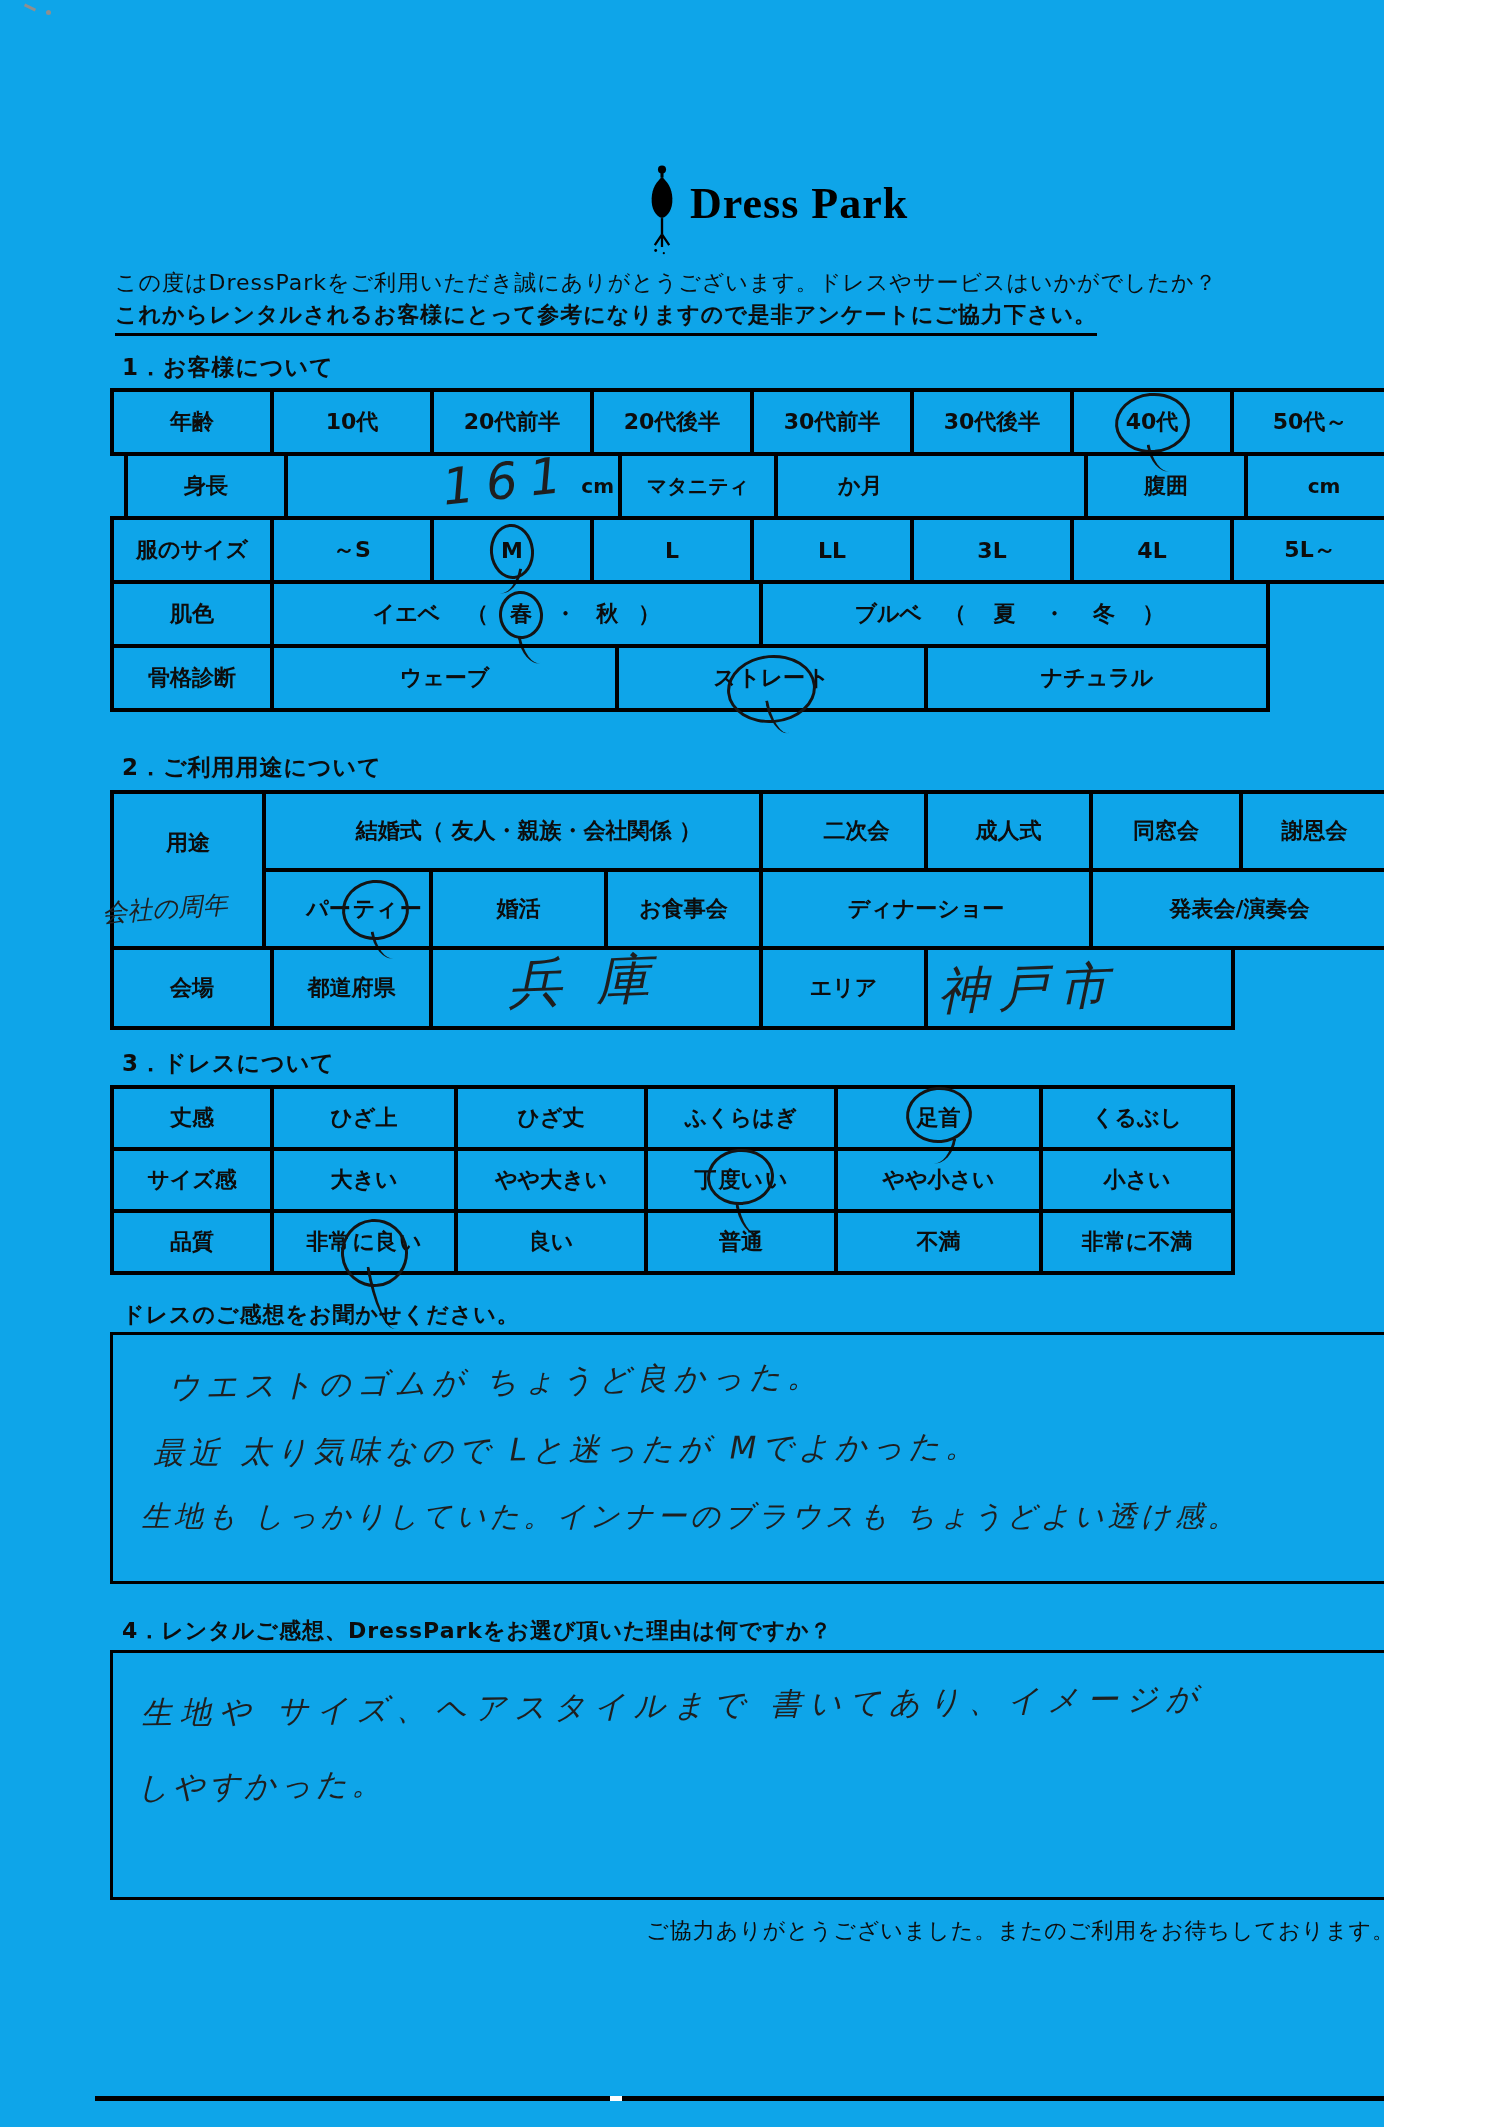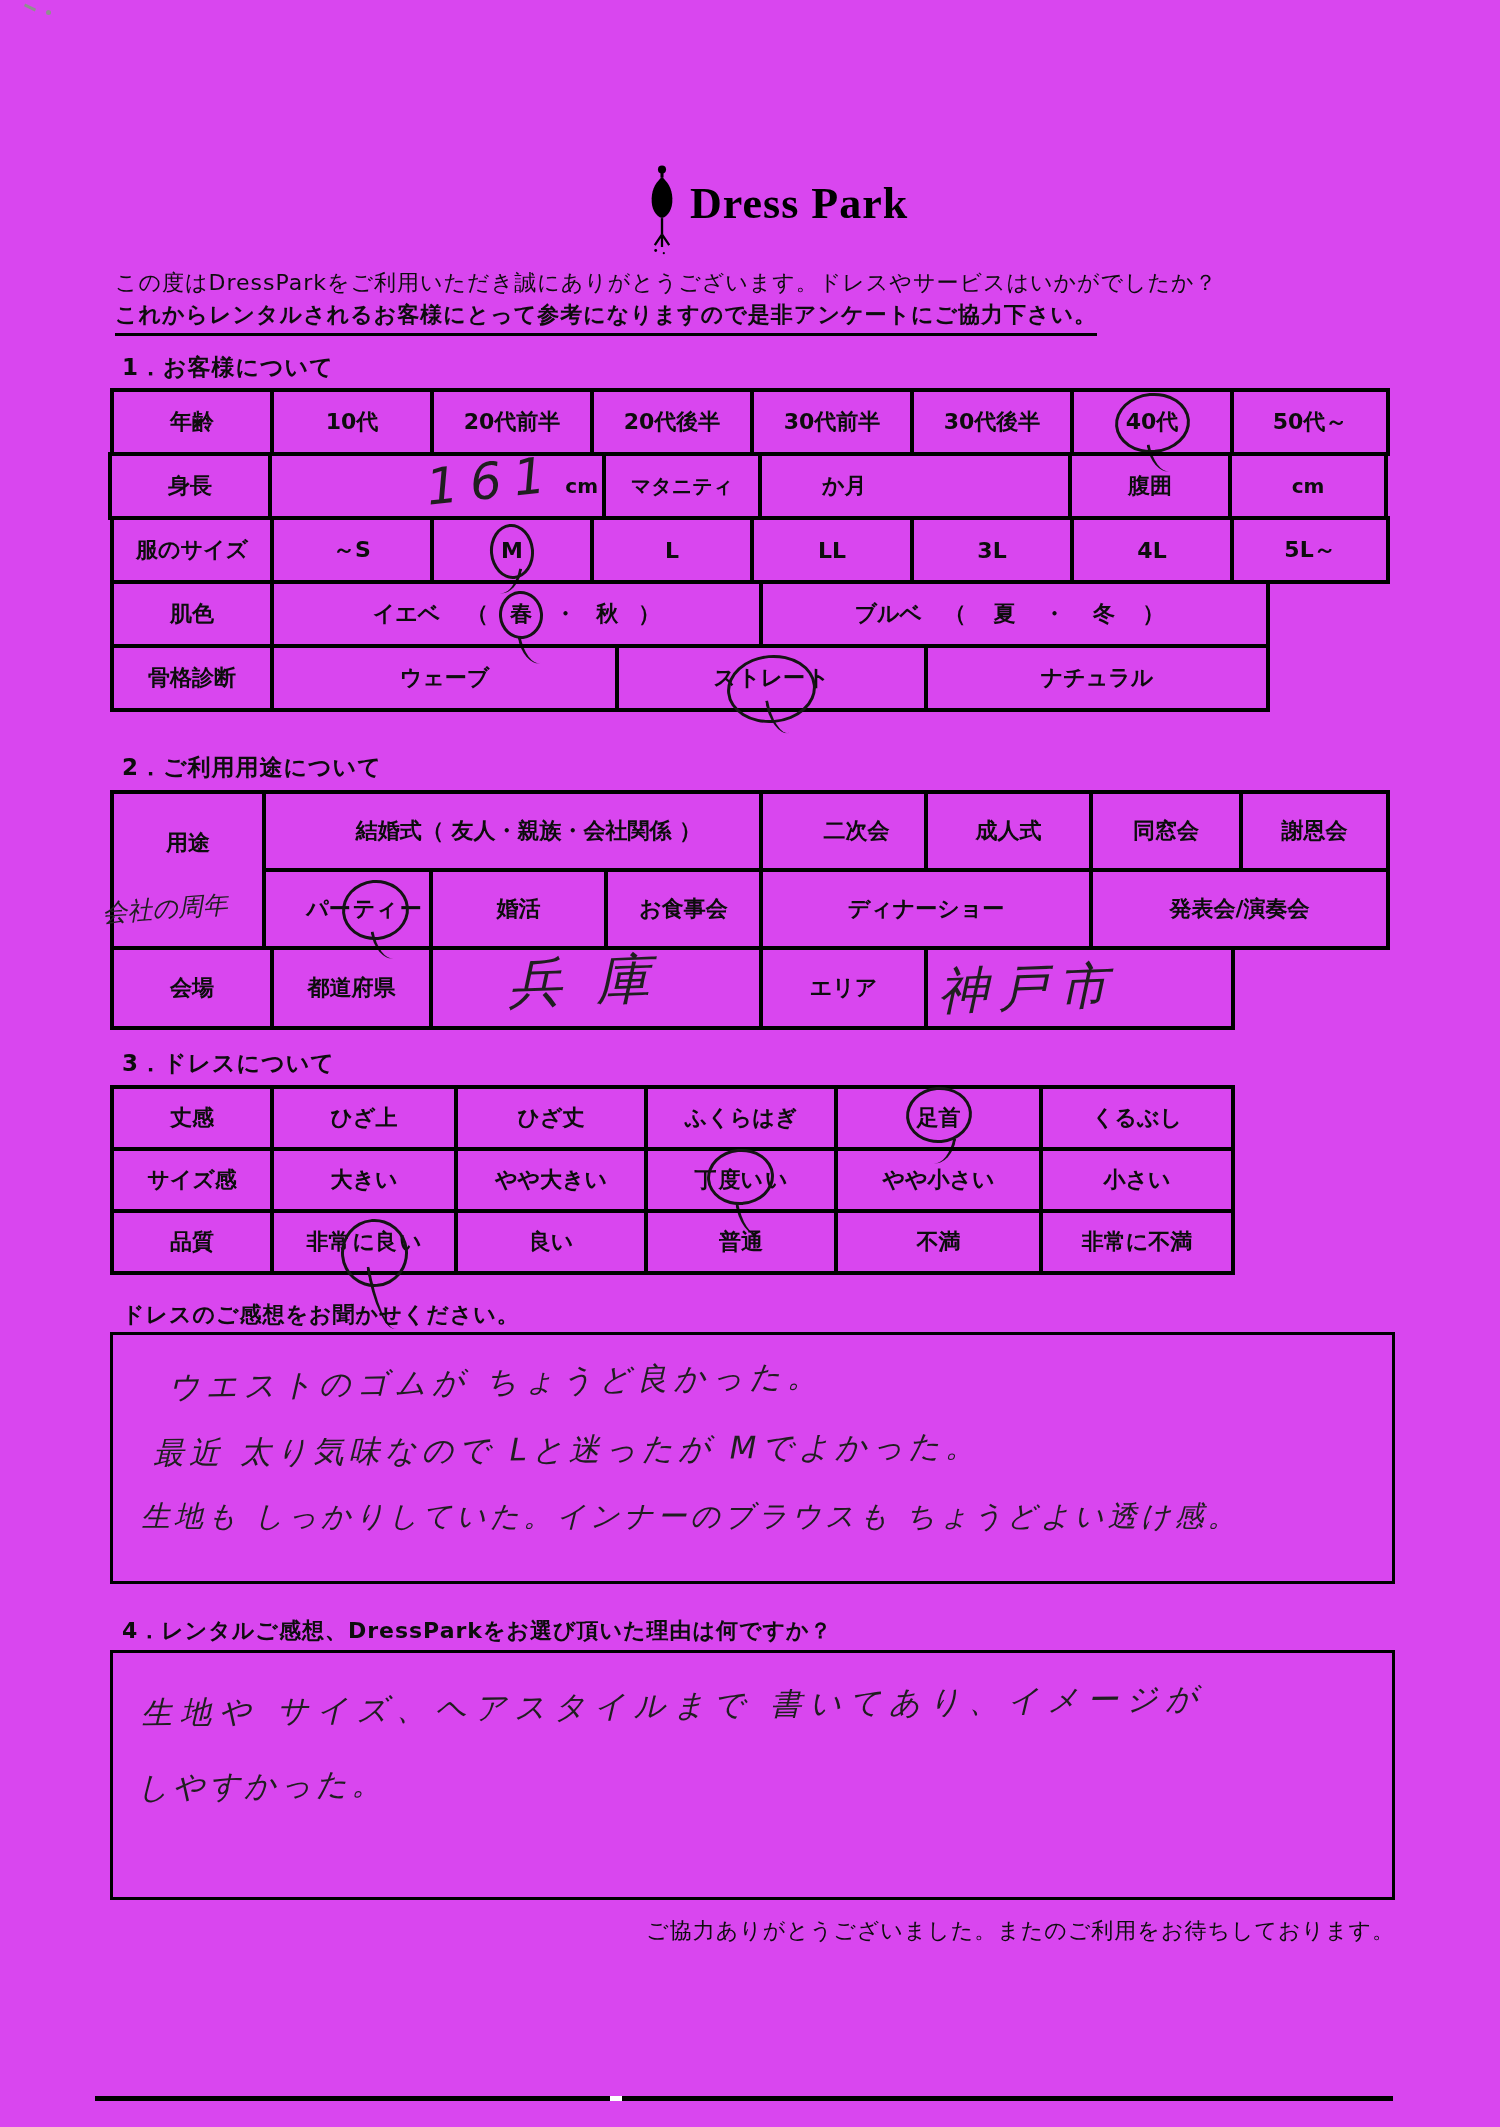--- a/index.html
+++ b/index.html
@@ -1,17 +1,17 @@
 <!DOCTYPE html>
 <html><head>
 <meta charset="utf-8">
 <style>
   html,body { margin:0; padding:0; background:#ffffff; }
   .page {
-    position:relative; width:1500px; height:2127px; background:#d946ef;
+    position:relative; width:1384px; height:2127px; background:#0ea5e9;
     font-family:"DejaVu Sans","Liberation Sans",sans-serif; color:#0d0d0d; overflow:hidden;
   }
   .abs { position:absolute; }
 
   
   .logo-text { font-family:"Liberation Serif","DejaVu Serif",serif; font-weight:bold; font-size:44px; letter-spacing:1px; color:#000; }
 
   
   .intro1 { font-size:22px; letter-spacing:1px; }
   .intro2 { font-size:22px; font-weight:bold; letter-spacing:1px; border-bottom:3px solid #000; padding-bottom:3px; display:inline-block; }
@@ -88,21 +88,21 @@
     <div class="cell" style="width:160px;">30代前半</div>
     <div class="cell" style="width:160px;">30代後半</div>
     <div class="cell" style="width:160px;">
       <span class="circ c-tall tail">
         <span>40代</span>
       </span>
     </div>
     <div class="cell grow">50代～</div>
   </div>
 
-  <div class="row" style="left:108px; top:452px; width:1280px; height:68px;">
+  <div class="row" style="left:124px; top:452px; width:1280px; height:68px;">
     <div class="cell first" style="width:156px;">身長</div>
     <div class="cell" style="width:334px; justify-content:flex-end; padding-right:4px;">
       <span class="hw" style="font-size:50px; letter-spacing:12px; transform:rotate(-6deg); margin-right:8px; margin-top:-10px;">161</span>
       <span style="font-size:20px;">cm</span>
     </div>
     <div class="cell" style="width:156px; font-size:20px;">マタニティ</div>
     <div class="cell" style="width:310px; justify-content:flex-start; padding-left:60px;">か月</div>
     <div class="cell" style="width:160px;">腹囲</div>
     <div class="cell grow" style="font-size:20px;">cm</div>
   </div>

